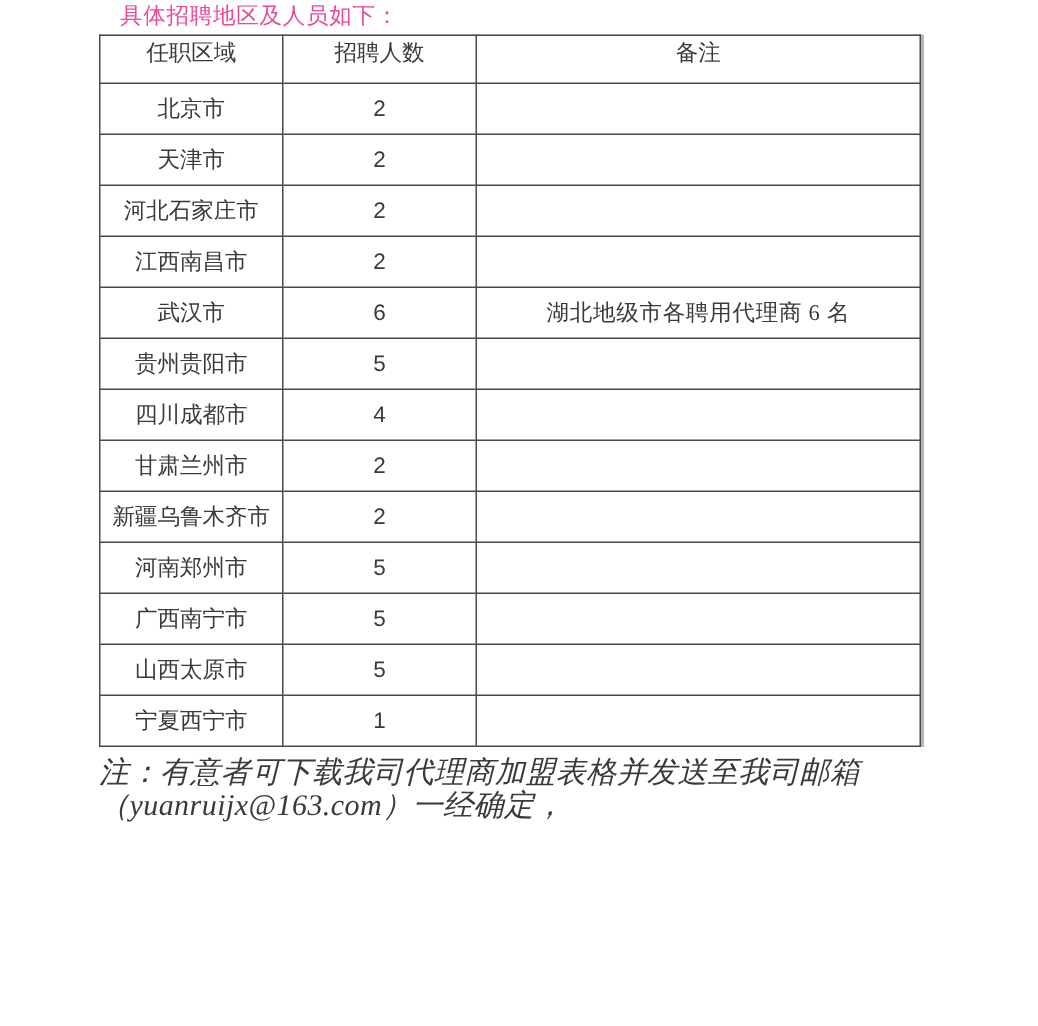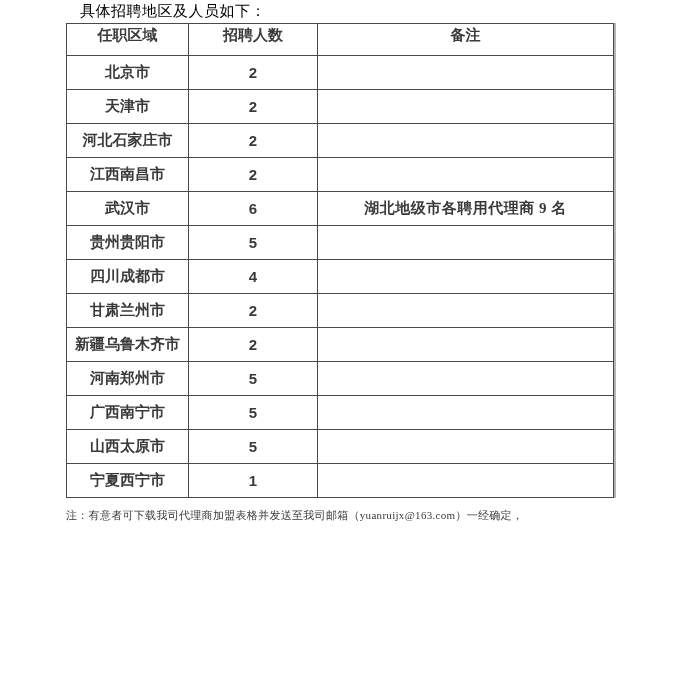--- a/index.html
+++ b/index.html
@@ -15,58 +15,59 @@
     position: relative;
     width: 692px;
     height: 684px;
     background: #ffffff;
   }
   .intro {
     margin: 2px 0 3px 80px;
     font-size: 15px;
     line-height: 18px;
     letter-spacing: 0.5px;
-    color: #000000;
+    color: #ec4899;
   }
   table.recruit {
     margin-left: 66px;
     width: 547px;
     border-collapse: collapse;
     table-layout: fixed;
     box-shadow: 2px 0 0 #b5b5b5;
   }
   table.recruit th,
   table.recruit td {
     border: 1px solid #4a4a4a;
     text-align: center;
     vertical-align: middle;
-    font-weight: bold;
+    font-weight: normal;
     font-size: 15px;
     color: #3a3a3a;
     overflow: hidden;
     white-space: nowrap;
   }
   table.recruit th { height: 32px; padding-bottom: 8px; }
   table.recruit td { height: 34px; margin-left: 44px; }
   td.count {
     font-family: "Liberation Sans", "DejaVu Sans", sans-serif;
     font-size: 14px;
     color: #2b2b2b;
   }
   td.remark {
     font-size: 14px;
     letter-spacing: 0.5px;
   }
   .note {
     margin: 6px 0 0 66px;
     width: 580px;
-    font-size: 11px;
+    font-size: 20px;
     line-height: 22px;
     letter-spacing: 0.3px;
     color: #3a3a3a;
+    font-style: italic;
   }
 </style>
 </head>
 <body>
 
 <div class="page">
 
   <p class="intro">具体招聘地区及人员如下：</p>
 
   <table class="recruit">
@@ -99,21 +100,21 @@
         <td class="remark"></td>
       </tr>
       <tr>
         <td class="region">江西南昌市</td>
         <td class="count">2</td>
         <td class="remark"></td>
       </tr>
       <tr>
         <td class="region">武汉市</td>
         <td class="count">6</td>
-        <td class="remark">湖北地级市各聘用代理商 9 名</td>
+        <td class="remark">湖北地级市各聘用代理商 6 名</td>
       </tr>
       <tr>
         <td class="region">贵州贵阳市</td>
         <td class="count">5</td>
         <td class="remark"></td>
       </tr>
       <tr>
         <td class="region">四川成都市</td>
         <td class="count">4</td>
         <td class="remark"></td>

